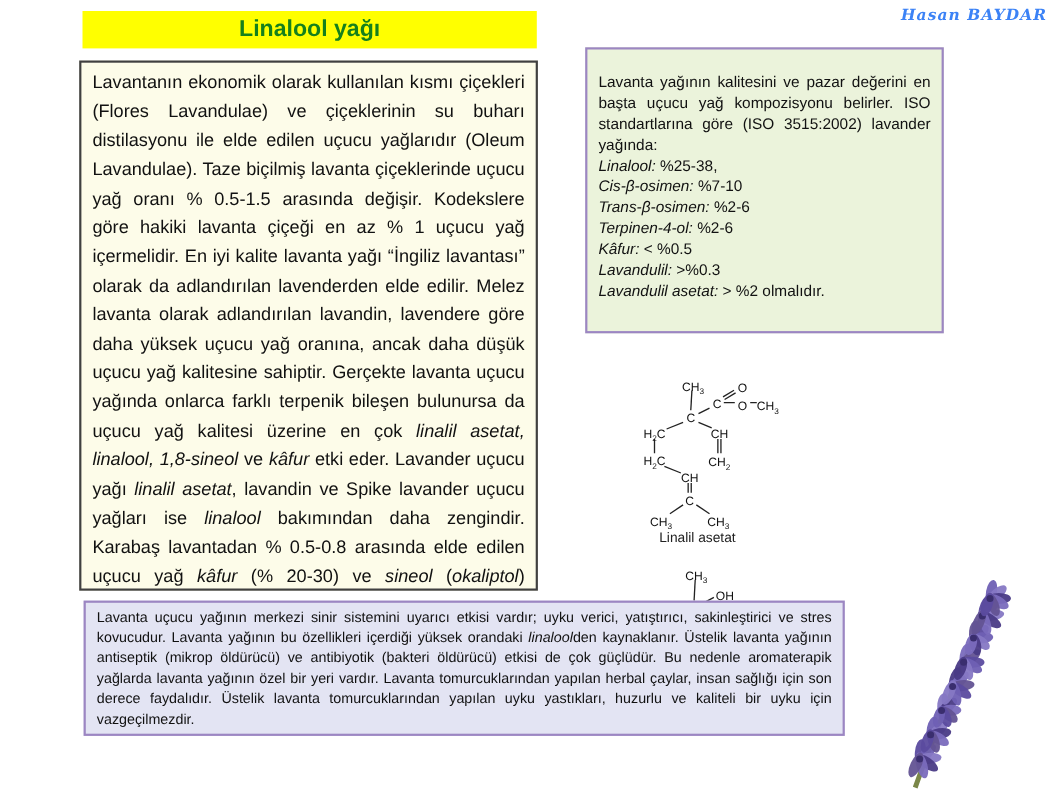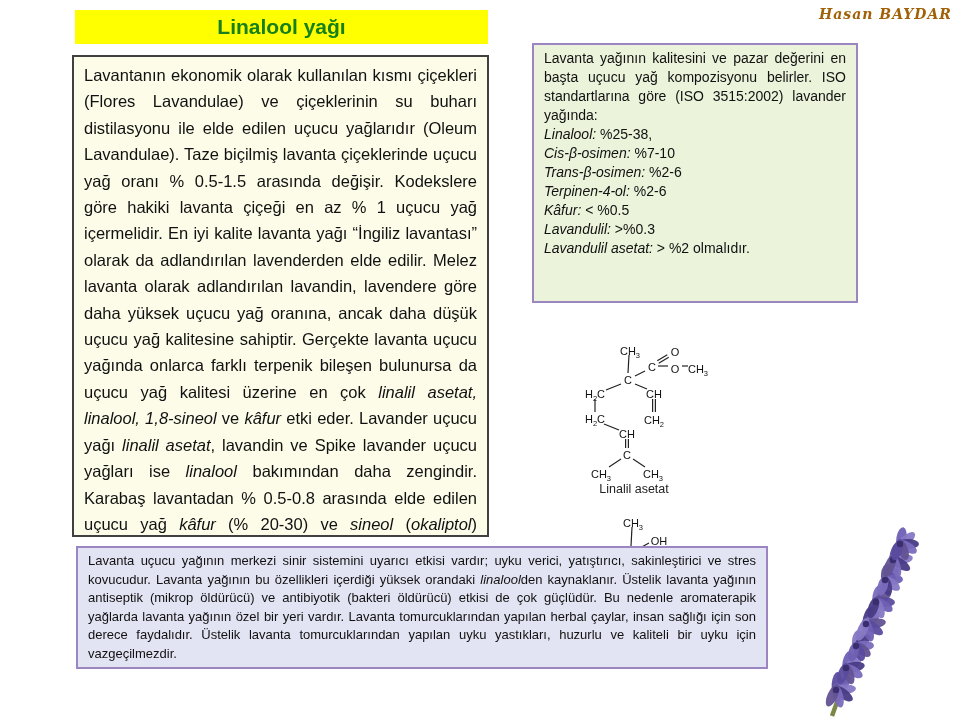--- a/index.html
+++ b/index.html
@@ -1,30 +1,30 @@
 <!DOCTYPE html>
 <html><head>
 <meta charset="utf-8">
 <style>
   html,body{margin:0;padding:0;background:#fff;}
   .slide{position:relative;width:960px;height:720px;background:#ffffff;overflow:hidden;
          font-family:"Liberation Sans",sans-serif;color:#111;}
   .abs{position:absolute;box-sizing:border-box;}
-  .author{top:6px;right:8px;color:#a16207;font-family:"DejaVu Serif",serif;
+  .author{top:6px;right:8px;color:#3b82f6;font-family:"DejaVu Serif",serif;
           font-style:italic;font-weight:bold;font-size:14px;letter-spacing:1px;}
   .title-bar{left:75px;top:10px;width:413px;height:34px;background:#ffff00;
              display:flex;align-items:center;justify-content:center;}
   .title-bar span{color:#15801c;font-weight:bold;font-size:21px;}
   .left-box{left:72px;top:55px;width:417px;height:482px;background:#fdfce9;
             border:2px solid #404040;padding:5px 10px;font-size:16.5px;line-height:26.4px;
             text-align:justify;overflow:hidden;}
   .right-box{left:532px;top:43px;width:326px;height:260px;background:#ebf3db;
              border:2px solid #9c86c2;padding:4px 10px;font-size:14px;line-height:19px;
              overflow:hidden;}
-  .right-box .intro{text-align:justify;}
+  .right-box .intro{text-align:justify;margin-top:16px;}
   .iso-line em{font-style:italic;}
   em{font-style:italic;}
   .molecules{left:578px;top:333px;display:flex;flex-direction:column;}
   .molecules svg{display:block;}
   .bottom-box{left:76px;top:546px;width:692px;height:123px;background:#e3e4f3;
               border:2px solid #9c86c2;padding:4px 10px;font-size:13px;line-height:18.6px;
               text-align:justify;overflow:hidden;}
   .flower{left:788px;top:526px;}
 </style>
 </head>

